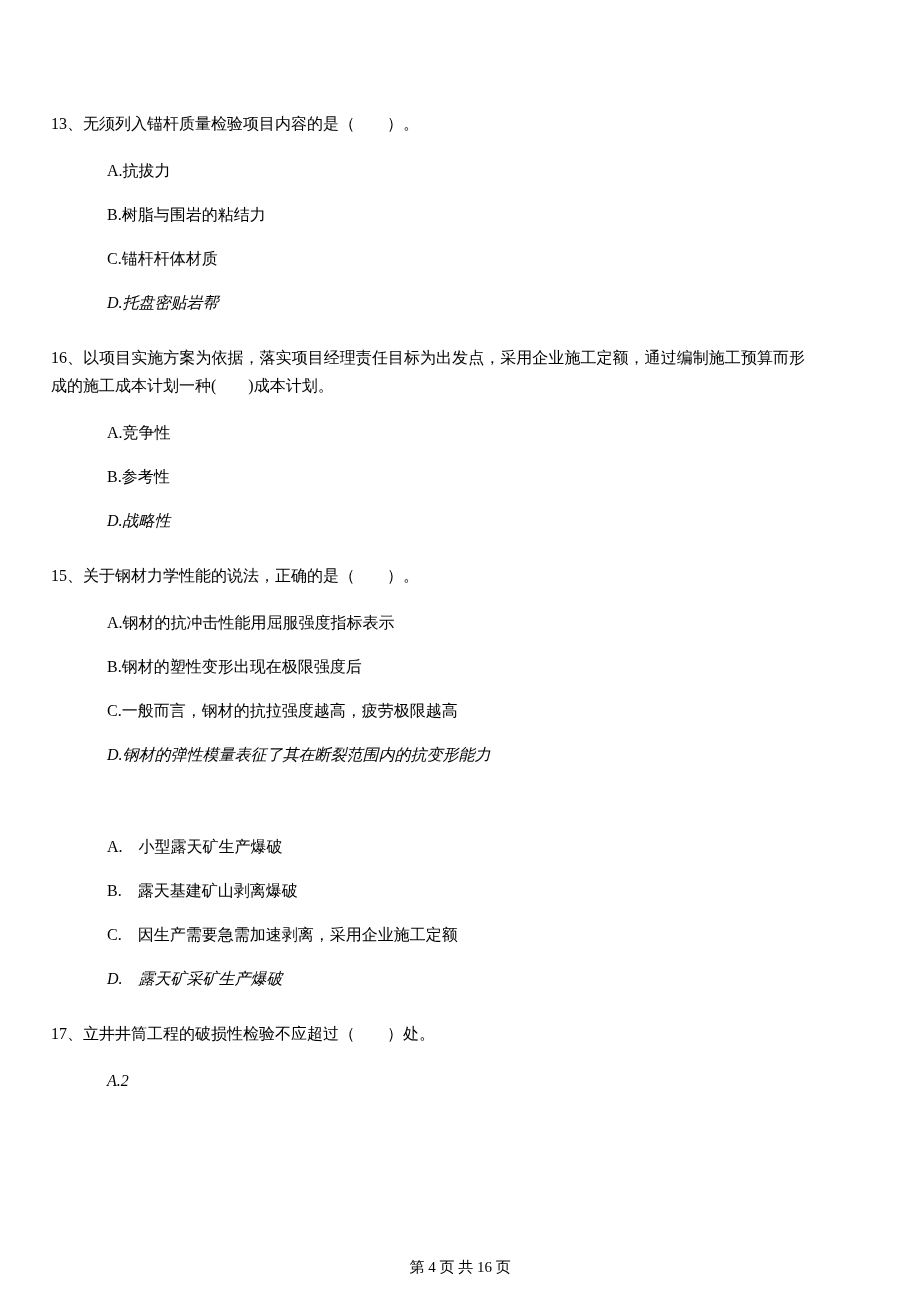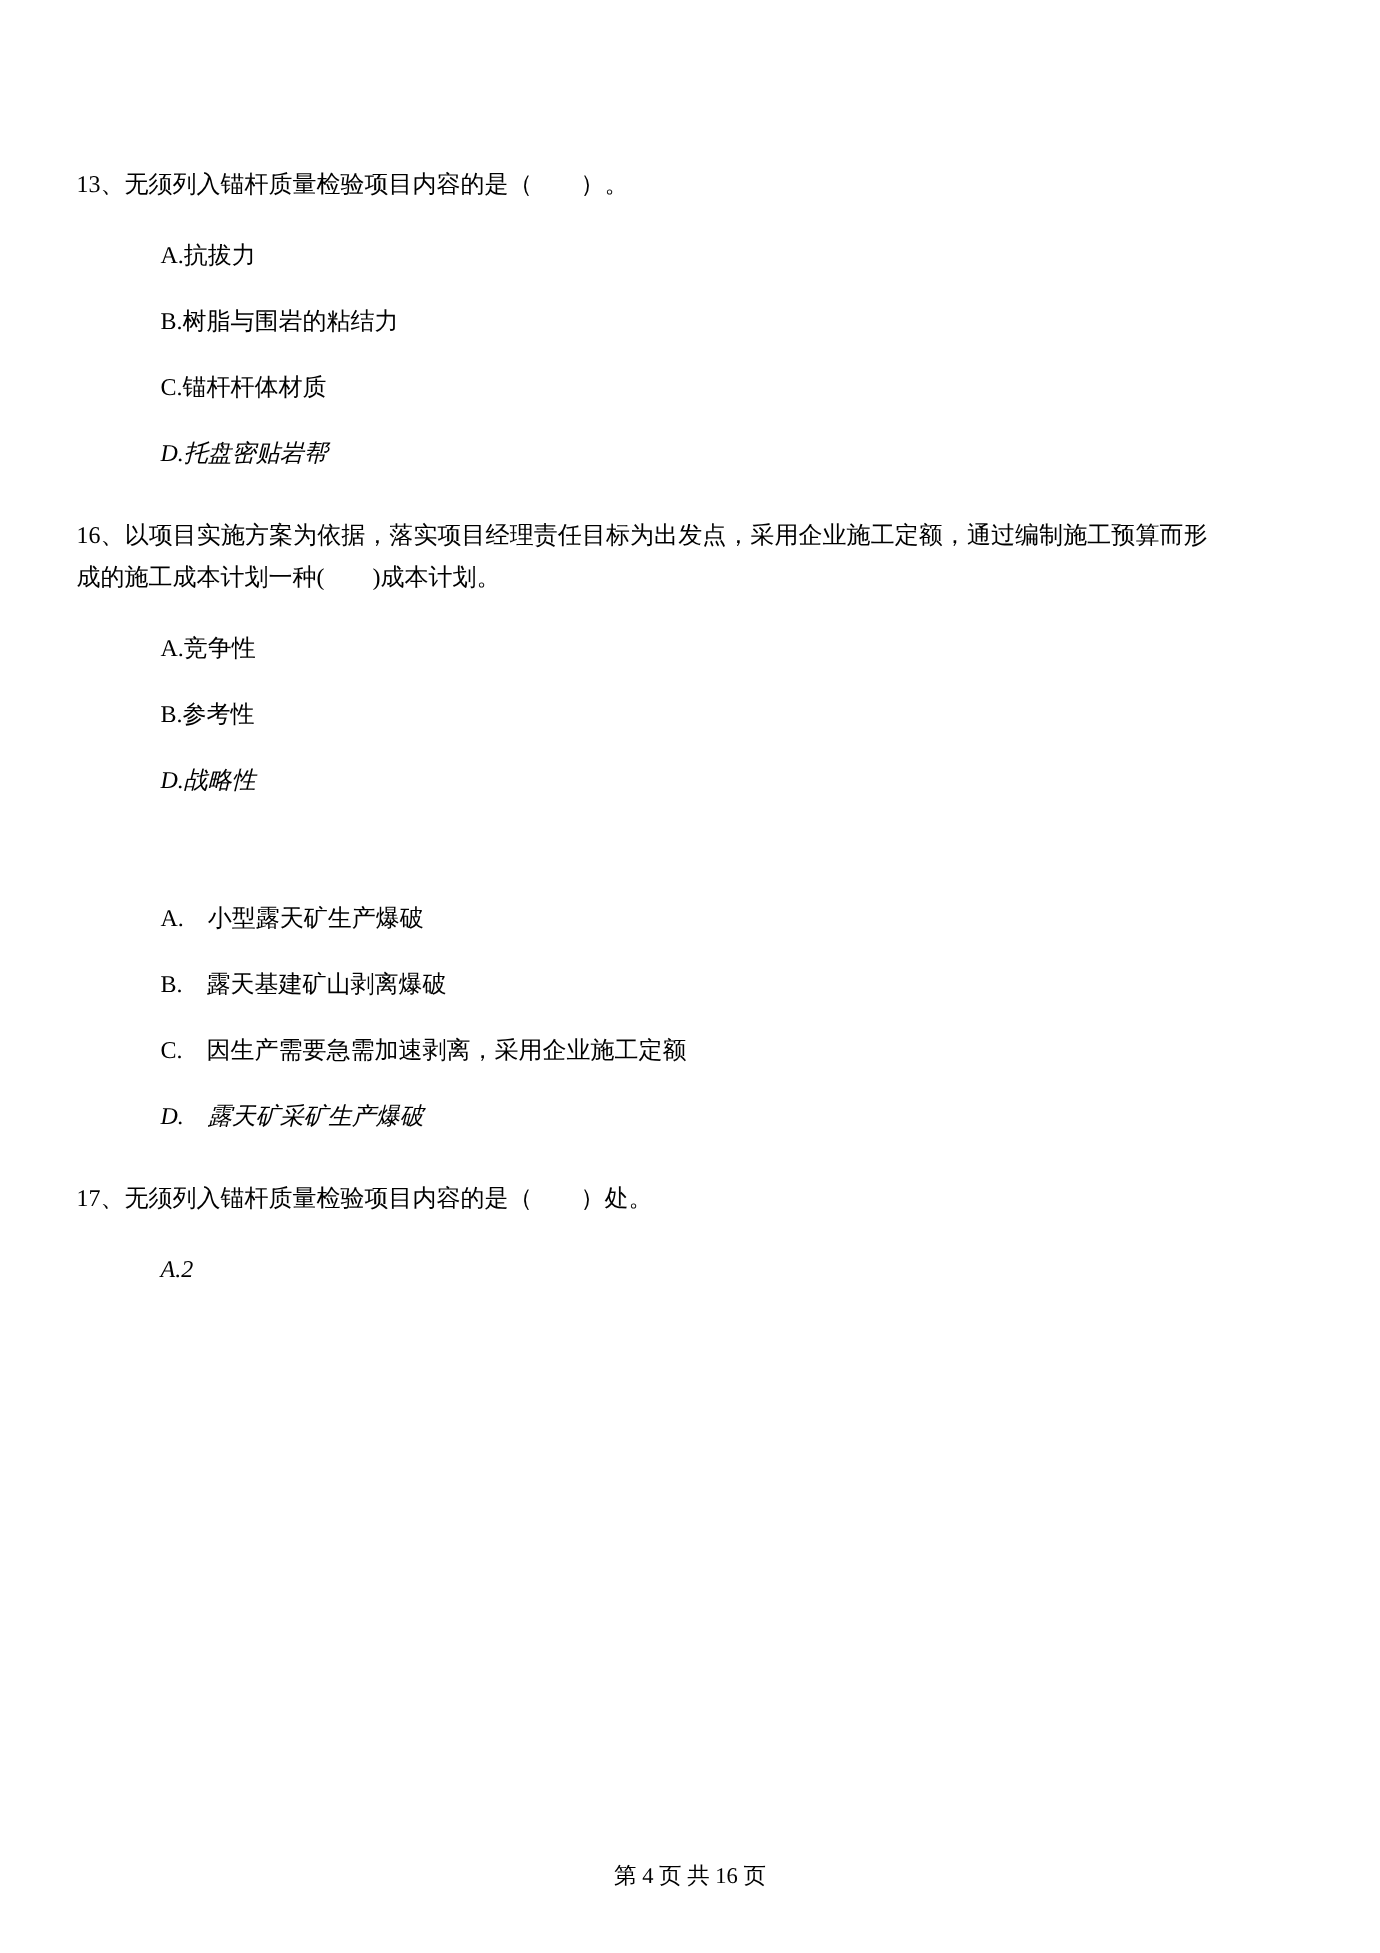--- a/index.html
+++ b/index.html
@@ -33,21 +33,21 @@
   }
   .option:last-child {
     margin-bottom: 28px;
     font-style: italic;
   }
   .spacer {
     height: 40px;
   }
   .footer {
     position: absolute;
-    bottom: 42px;
+    bottom: 25px;
     left: 0;
     width: 920px;
     text-align: center;
     font-size: 15px;
   }
 </style>
 </head>
 <body>
 
 <div class="page">
@@ -60,29 +60,36 @@
     <div class="option">D.托盘密贴岩帮</div>
   </div>
 
   <div class="question">
     <div class="question-stem"><span>16、</span><span>以项目实施方案为依据，落实项目经理责任目标为出发点，采用企业施工定额，通过编制施工预算而形成的施工成本计划一种(　　)成本计划。</span></div>
     <div class="option">A.竞争性</div>
     <div class="option">B.参考性</div>
     <div class="option">D.战略性</div>
   </div>
 
+  <div class="question">
+    <div class="question-stem"><span>15、</span><span>关于钢材力学性能的说法，正确的是（　　）。</span></div>
+    <div class="option">A.钢材的抗冲击性能用屈服强度指标表示</div>
+    <div class="option">B.钢材的塑性变形出现在极限强度后</div>
+    <div class="option">C.一般而言，钢材的抗拉强度越高，疲劳极限越高</div>
+    <div class="option">D.钢材的弹性模量表征了其在断裂范围内的抗变形能力</div>
+  </div>
 
   <div class="spacer"></div>
 
   <div class="question">
     <div class="option">A.　小型露天矿生产爆破</div>
     <div class="option">B.　露天基建矿山剥离爆破</div>
     <div class="option">C.　因生产需要急需加速剥离，采用企业施工定额</div>
     <div class="option">D.　露天矿采矿生产爆破</div>
   </div>
 
   <div class="question">
-    <div class="question-stem"><span>17、</span><span>无须列入锚杆质量检验项目内容的是（　　）处。</span></div>
+    <div class="question-stem"><span>17、</span><span>立井井筒工程的破损性检验不应超过（　　）处。</span></div>
     <div class="option">A.2</div>
   </div>
 
   <div class="footer">第 4 页 共 16 页</div>
 </div>
 
 </body></html>

